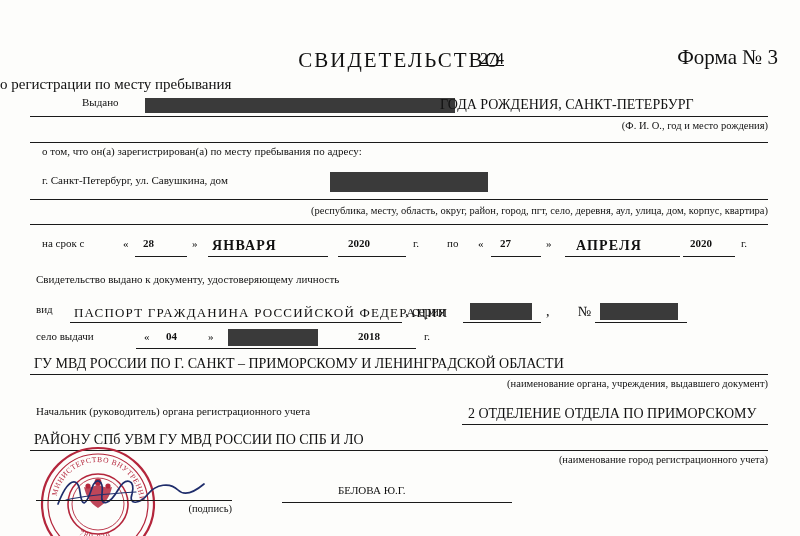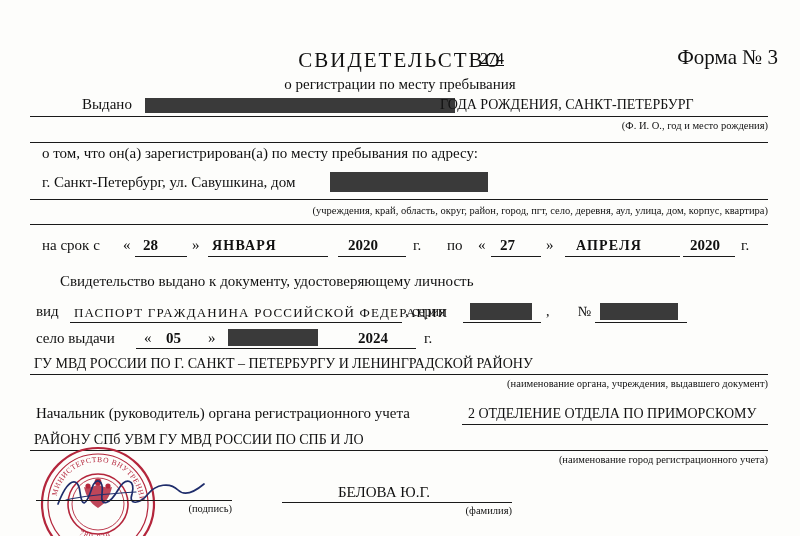--- a/index.html
+++ b/index.html
@@ -39,37 +39,37 @@
     position: absolute;
     left: 480px;
     top: 50px;
     font-size: 16px;
     letter-spacing: 0;
     text-decoration: underline;
   }
   .subtitle {
     left: 0; right: 0;
     top: 76px;
-    text-align: center;
+    text-align: left;
     font-size: 15px;
   }
   .line {
     border-bottom: 1px solid #1a1a1a;
     height: 0;
   }
   .redact {
     background: #3a3a3a;
     height: 15px;
   }
   .caption {
     font-size: 10.5px;
     text-align: right;
     color: #111;
   }
-  .fs15 { font-size: 15px; }
+  .fs15 { font-size: 11px; }
   .fs14 { font-size: 14px; }
   .fs13 { font-size: 13px; }
   .sp-wide { letter-spacing: 1.2px; }
 
   
   .stamp {
     left: 38px;
     top: 444px;
     width: 120px;
     height: 120px;
@@ -104,21 +104,21 @@
   <div class="abs caption" style="left:30px; top:120px; width:738px;">(Ф. И. О., год и место рождения)</div>
 
   <div class="abs line" style="left:30px; top:142px; width:738px;"></div>
 
   <div class="abs txt fs15" style="left:42px; top:145px;">о том, что он(а) зарегистрирован(а) по месту пребывания по адресу:</div>
 
   <div class="abs txt fs15" style="left:42px; top:174px;">г. Санкт-Петербург, ул. Савушкина, дом</div>
   <div class="abs redact" style="left:330px; top:172px; width:158px; height:20px;"></div>
   <div class="abs line" style="left:30px; top:199px; width:738px;"></div>
 
-  <div class="abs caption" style="left:30px; top:205px; width:738px;">(учреждения, край, область, округ, район, город, пгт, село, деревня, аул, улица, дом, корпус, квартира)</div>
+  <div class="abs caption" style="left:30px; top:205px; width:738px;">(республика, месту, область, округ, район, город, пгт, село, деревня, аул, улица, дом, корпус, квартира)</div>
 
   <div class="abs line" style="left:30px; top:224px; width:738px;"></div>
 
   <div class="abs txt fs15" style="left:42px; top:237px;">на срок с</div>
   <div class="abs txt fs15" style="left:123px; top:237px;">«</div>
   <div class="abs txt fs15" style="left:143px; top:237px; font-weight:700;">28</div>
   <div class="abs line" style="left:135px; top:256px; width:52px;"></div>
   <div class="abs txt fs15" style="left:192px; top:237px;">»</div>
   <div class="abs txt fs14 sp-wide" style="left:212px; top:238px; font-weight:700;">ЯНВАРЯ</div>
   <div class="abs line" style="left:208px; top:256px; width:120px;"></div>
@@ -129,43 +129,43 @@
   <div class="abs txt fs15" style="left:478px; top:237px;">«</div>
   <div class="abs txt fs15" style="left:500px; top:237px; font-weight:700;">27</div>
   <div class="abs line" style="left:491px; top:256px; width:50px;"></div>
   <div class="abs txt fs15" style="left:546px; top:237px;">»</div>
   <div class="abs txt fs14 sp-wide" style="left:576px; top:238px; font-weight:700;">АПРЕЛЯ</div>
   <div class="abs line" style="left:565px; top:256px; width:115px;"></div>
   <div class="abs txt fs15" style="left:690px; top:237px; font-weight:700;">2020</div>
   <div class="abs line" style="left:683px; top:256px; width:52px;"></div>
   <div class="abs txt fs15" style="left:741px; top:237px;">г.</div>
 
-  <div class="abs txt fs15" style="left:36px; top:273px;margin-left:24px;">Свидетельство выдано к документу, удостоверяющему личность</div>
+  <div class="abs txt fs15" style="left:36px; top:273px;">Свидетельство выдано к документу, удостоверяющему личность</div>
 
   <div class="abs txt fs15" style="left:36px; top:303px;">вид</div>
   <div class="abs txt fs13 sp-wide" style="left:74px; top:305px;">ПАСПОРТ ГРАЖДАНИНА РОССИЙСКОЙ ФЕДЕРАЦИИ</div>
   <div class="abs line" style="left:70px; top:322px; width:332px;"></div>
   <div class="abs txt fs14" style="left:405px; top:304px;">, серия</div>
   <div class="abs redact" style="left:470px; top:303px; width:62px; height:17px;"></div>
   <div class="abs line" style="left:463px; top:322px; width:78px;"></div>
   <div class="abs txt fs14" style="left:546px; top:304px;">,</div>
   <div class="abs txt fs14" style="left:578px; top:304px;">№</div>
   <div class="abs redact" style="left:600px; top:303px; width:78px; height:17px;"></div>
   <div class="abs line" style="left:595px; top:322px; width:92px;"></div>
 
   <div class="abs txt fs15" style="left:36px; top:330px;">село выдачи</div>
   <div class="abs txt fs15" style="left:144px; top:330px;">«</div>
-  <div class="abs txt fs15" style="left:166px; top:330px; font-weight:700;">05</div>
+  <div class="abs txt fs15" style="left:166px; top:330px; font-weight:700;">04</div>
   <div class="abs txt fs15" style="left:208px; top:330px;">»</div>
   <div class="abs redact" style="left:228px; top:329px; width:90px; height:17px;"></div>
-  <div class="abs txt fs15" style="left:358px; top:330px; font-weight:700;">2024</div>
+  <div class="abs txt fs15" style="left:358px; top:330px; font-weight:700;">2018</div>
   <div class="abs line" style="left:136px; top:348px; width:280px;"></div>
   <div class="abs txt fs15" style="left:424px; top:330px;">г.</div>
 
-  <div class="abs txt fs14" style="left:34px; top:356px;">ГУ  МВД  РОССИИ  ПО  Г. САНКТ – ПЕТЕРБУРГУ  И  ЛЕНИНГРАДСКОЙ РАЙОНУ</div>
+  <div class="abs txt fs14" style="left:34px; top:356px;">ГУ  МВД  РОССИИ  ПО  Г. САНКТ – ПРИМОРСКОМУ  И  ЛЕНИНГРАДСКОЙ ОБЛАСТИ</div>
   <div class="abs line" style="left:30px; top:374px; width:738px;"></div>
   <div class="abs txt fs15" style="left:36px; top:405px;">Начальник (руководитель) органа регистрационного учета</div>
 
   <div class="abs caption" style="left:30px; top:378px; width:738px;">(наименование органа, учреждения, выдавшего документ)</div>
   <div class="abs txt fs14" style="left:468px; top:406px;">2 ОТДЕЛЕНИЕ ОТДЕЛА  ПО ПРИМОРСКОМУ</div>
   <div class="abs line" style="left:462px; top:424px; width:306px;"></div>
 
   <div class="abs txt fs14" style="left:34px; top:432px;">РАЙОНУ СПб УВМ  ГУ  МВД  РОССИИ  ПО  СПБ  И  ЛО</div>
   <div class="abs line" style="left:30px; top:450px; width:738px;"></div>
   <div class="abs caption" style="left:30px; top:454px; width:738px;">(наименование город регистрационного учета)</div>
@@ -198,15 +198,14 @@
       <path d="M6 34 C 16 8, 26 6, 28 22 C 30 38, 34 36, 40 18 C 44 6, 52 10, 50 24 C 48 38, 58 34, 66 20 C 74 6, 84 10, 80 24 C 76 36, 88 34, 96 24 C 104 14, 118 12, 126 20 C 132 26, 140 24, 152 14" fill="none" stroke="#1f2d6b" stroke-width="1.7" stroke-linecap="round"></path>
       <path d="M14 30 C 30 26, 52 24, 84 22" fill="none" stroke="#1f2d6b" stroke-width="1.2" stroke-linecap="round"></path>
     </svg>
   </div>
 
   <div class="abs line" style="left:36px; top:500px; width:196px;"></div>
   <div class="abs caption" style="left:36px; top:503px; width:196px;">(подпись)</div>
 
   <div class="abs txt fs15" style="left:338px; top:484px;">БЕЛОВА Ю.Г.</div>
   <div class="abs line" style="left:282px; top:502px; width:230px;"></div>
-  <div class="abs caption" style="left:282px; top:505px; width:230px;">(фамилия)</div>
 
 </div>
 
 </body></html>

